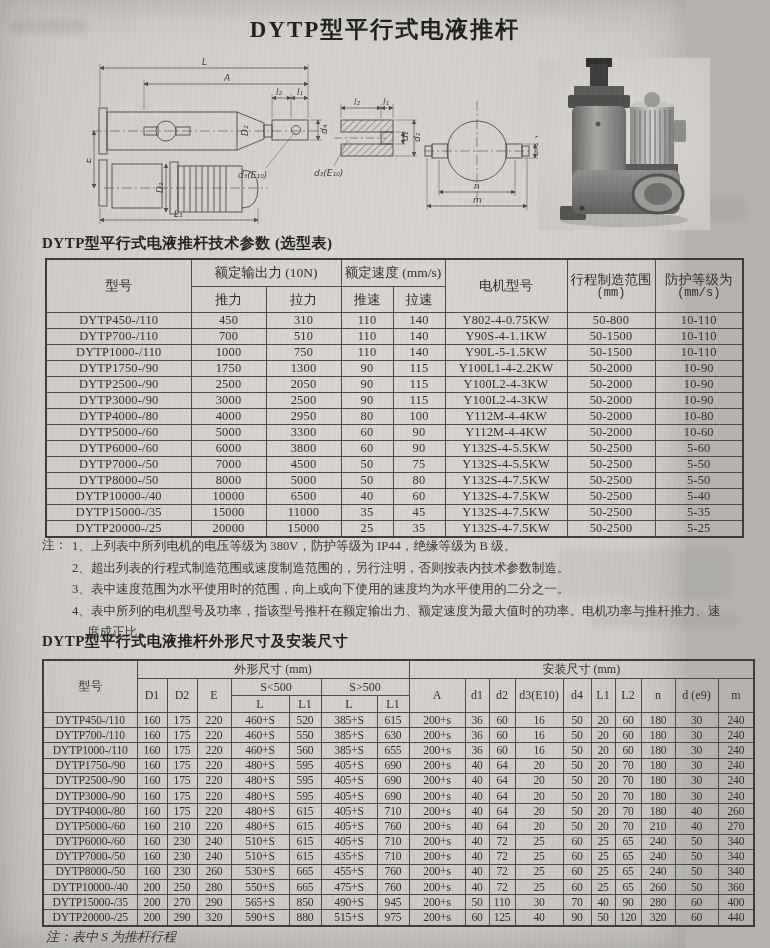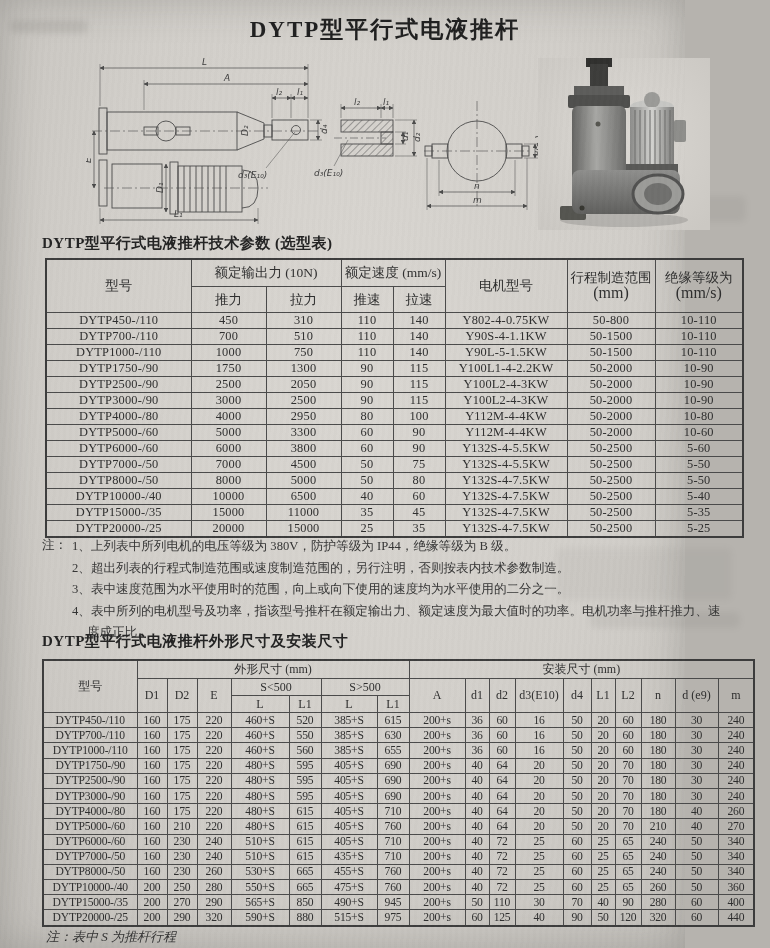--- a/index.html
+++ b/index.html
@@ -35,21 +35,21 @@
 
   table{border-collapse:collapse;table-layout:fixed;position:absolute;background:transparent;}
   th,td{border:1px solid #4a4a4a;text-align:center;vertical-align:middle;padding:0;overflow:hidden;white-space:nowrap;color:#2e2e2e;}
   table{border:2px solid #3c3c3c;}
   th{font-weight:normal;}
 
   #tbl1{left:45px;top:258px;width:697px;}
   #tbl1 th{font-size:13.5px;height:25px;margin-top:36px;}
   #tbl1 thead tr:first-child th{height:26px;}
   #tbl1 td{font-size:12.4px;height:15px;letter-spacing:.2px;}
-  #tbl1 .unit{display:block;font-size:16px;margin-top:-2px;}
+  #tbl1 .unit{display:block;font-size:12px;margin-top:-2px;font-family:Liberation Mono, monospace;}
   #tbl1 th .two{display:block;line-height:1.2;}
 
   #tbl2{left:42px;top:659px;width:711px;}
   #tbl2 th{font-size:12px;height:16px;}
   #tbl2 td{font-size:11.6px;height:14.2px;letter-spacing:-.2px;}
 
   .notes{position:absolute;left:42px;top:536px;width:690px;font-size:12.6px;color:#333;}
   .note-prefix{position:absolute;left:0;top:1px;}
   .note-items{margin-left:30px;}
   .note-item{line-height:21.5px;padding-left:15px;text-indent:-15px;}
@@ -261,21 +261,21 @@
       <tr>
         <th rowspan="2">型号</th>
         <th colspan="2">额定输出力 (10N)</th>
         <th colspan="2">额定速度 (mm/s)</th>
         <th rowspan="2">电机型号</th>
         <th rowspan="2">
           <span class="two">行程制造范围</span>
           <span class="unit">(mm)</span>
         </th>
         <th rowspan="2">
-          <span class="two">绝缘等级为</span>
+          <span class="two">防护等级为</span>
           <span class="unit">(mm/s)</span>
         </th>
       </tr>
       <tr>
         <th>推力</th>
         <th>拉力</th>
         <th>推速</th>
         <th>拉速</th>
       </tr>
     </thead>

